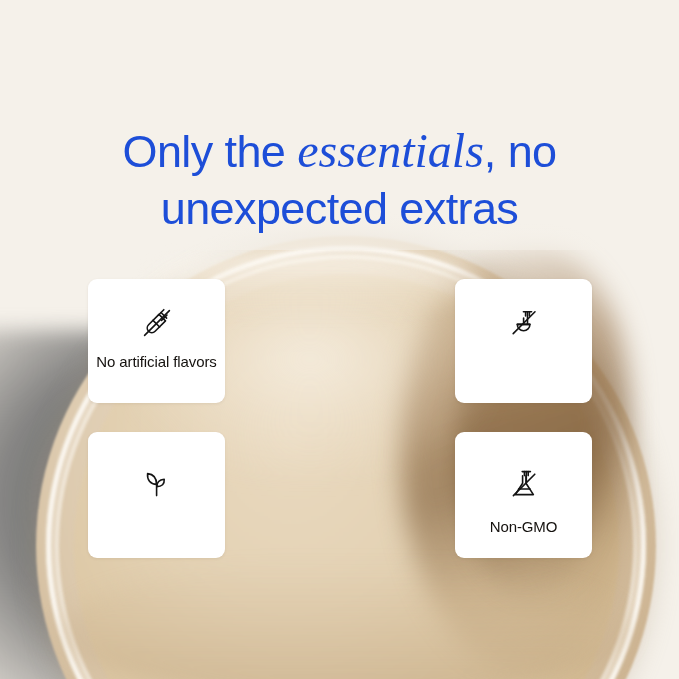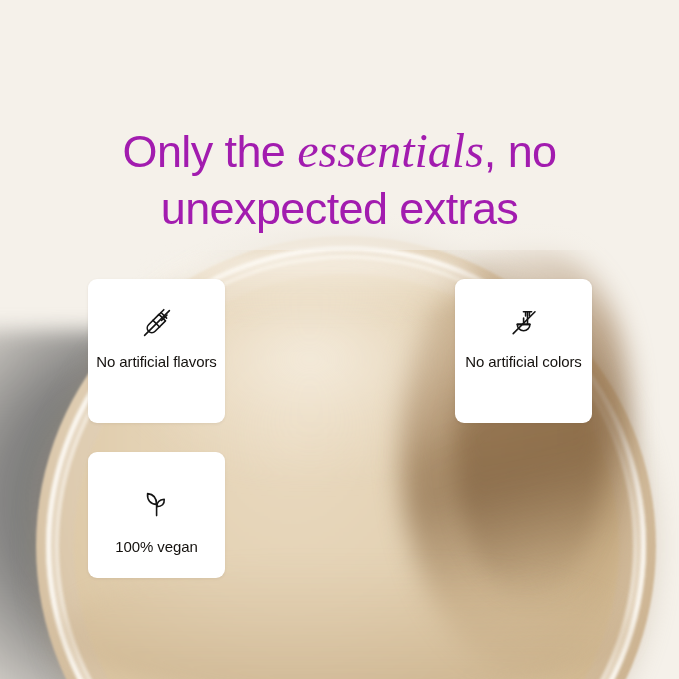--- a/index.html
+++ b/index.html
@@ -155,21 +155,21 @@
     background: linear-gradient(180deg, #f5f1ea 0%, #f5f1ea 78%, rgba(245,241,234,0.55) 100%);
   }
 
   
   .headline {
     position: absolute;
     left: 0;
     top: 92px;
     width: 679px;
     text-align: center;
-    color: #a21caf;
+    color: #1d4ed8;
     font-size: 45px;
     line-height: 57px;
     letter-spacing: -0.6px;
     font-weight: 400;
     padding: 0 40px;
     box-sizing: border-box;
   }
   .headline .em {
     font-family: "Liberation Serif", "DejaVu Serif", serif;
     font-style: italic;
@@ -197,21 +197,21 @@
     width: 137px;
     background: #ffffff;
     border-radius: 9px;
     box-sizing: border-box;
     display: flex;
     flex-direction: column;
     align-items: center;
     box-shadow: 0 1px 3px rgba(96,78,55,0.10);
   }
   .row-1 .card {
-    height: 144px;
+    height: 124px;
     padding-top: 22px;
   }
   .row-2 .card {
     height: 126px;
     padding-top: 30px;
   }
 
   .card-icon {
     width: 44px;
     height: 44px;
@@ -283,38 +283,50 @@
             <path d="M19.4 8.8 L27.6 8.8"></path>
             <path d="M21.6 8.8 L21.6 13.0"></path>
             <path d="M25.4 8.8 L25.4 13.0"></path>
             <path d="M23.5 8.8 L23.5 21.0"></path>
             <path d="M13.3 21.4 a6.3 6.3 0 0 0 12.6 0 Z"></path>
             <path d="M13.3 21.4 L25.9 21.4"></path>
             <path d="M19.6 15.1 L19.6 21.4"></path>
             <path d="M9.2 30.6 L31.0 8.8"></path>
           </svg>
         </span>
-        <span class="card-label">No artificial colors</span>
       </div>
 
 
     </div>
 
     <div class="grid-row row-2">
 
       <div class="card">
         <span class="card-icon">
           <svg viewBox="0 0 40 40" fill="none" stroke="#141414" stroke-width="1.6" stroke-linecap="round" stroke-linejoin="round">
             <path d="M19.6 20.6 L19.6 31.6"></path>
             <path d="M19.6 20.4 C19.6 14.0 16.2 10.2 10.6 9.6 C10.0 15.8 13.2 20.0 19.6 20.4 Z"></path>
             <path d="M19.8 22.6 C19.8 18.4 22.6 15.6 27.2 15.2 C27.6 20.0 25.0 22.6 19.8 22.6 Z"></path>
           </svg>
         </span>
-        <span class="card-label">100% vegan</span>
       </div>
 
 
+      <div class="card">
+        <span class="card-icon">
+          <svg viewBox="0 0 40 40" fill="none" stroke="#141414" stroke-width="1.6" stroke-linecap="round" stroke-linejoin="round">
+            <path d="M18.2 7.6 L26.4 7.6"></path>
+            <path d="M20.4 7.6 L20.4 11.6"></path>
+            <path d="M24.2 7.6 L24.2 11.6"></path>
+            <path d="M22.3 7.6 L22.3 18.0"></path>
+            <path d="M18.6 11.8 L18.6 19.2 L11.2 30.6 L29.4 30.6 L22.0 19.2 L22.0 11.8"></path>
+            <path d="M14.6 25.0 L26.0 25.0"></path>
+            <path d="M9.4 31.6 L30.8 10.2"></path>
+          </svg>
+        </span>
+        <span class="card-label">Non-GMO</span>
+      </div>
 
     </div>
 
   </div>
 
 </div>
 
 </body></html>

